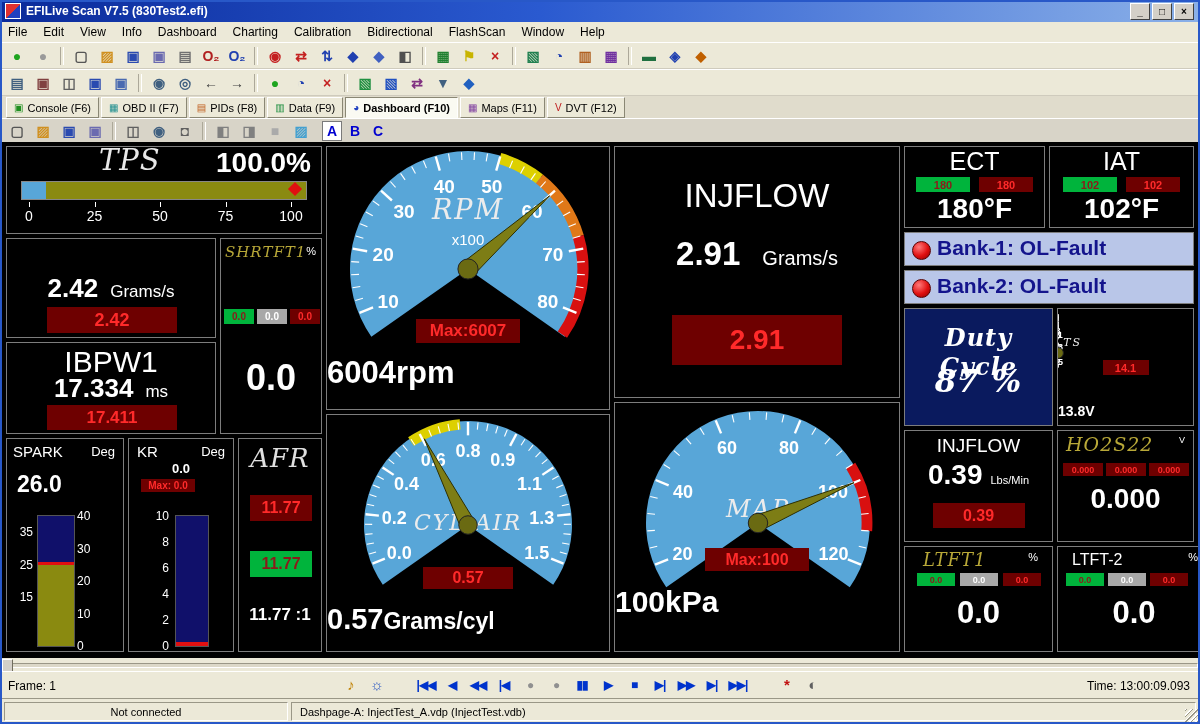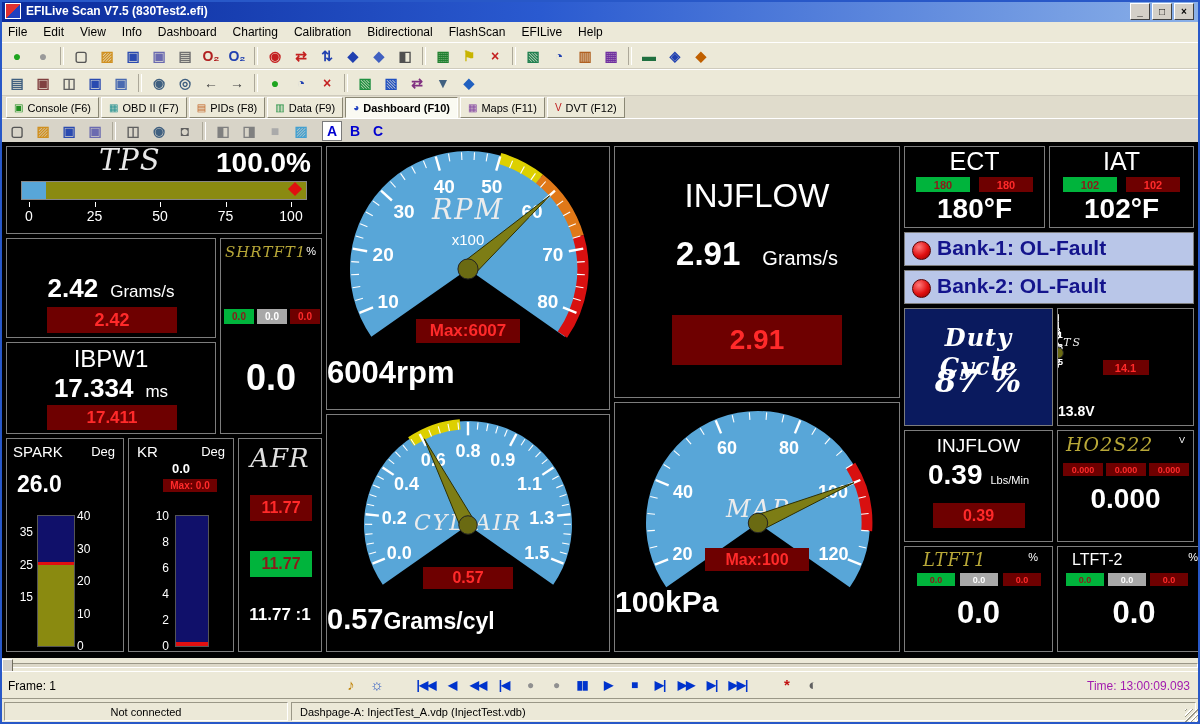--- a/index.html
+++ b/index.html
@@ -47,21 +47,21 @@
   .tps-tick{position:absolute;top:55px;width:1px;height:5px;background:#fff;}
   .tps-label{position:absolute;top:61px;width:30px;text-align:center;font-size:14px;color:#fff;}
   .led{position:absolute;left:7px;top:8px;width:17px;height:17px;border-radius:50%;background:radial-gradient(circle at 35% 30%,#ff7a7a,#e01010 55%,#8a0000);border:1px solid #5a0000;}
   .badge{height:15px;font-size:11px;display:flex;align-items:center;justify-content:center;font-weight:bold;}
   
   #trackbar{position:absolute;left:0;top:658px;width:1200px;height:13px;background:#ece9d8;}
   #groove{position:absolute;left:4px;top:5px;width:1192px;height:3px;border:1px solid;border-color:#9a9787 #fff #fff #9a9787;background:#dcd8c8;}
   #thumb{position:absolute;left:2px;top:1px;width:9px;height:11px;background:#d4d0c8;border:1px solid;border-color:#fff #706d5e #706d5e #fff;}
   #framebar{position:absolute;left:0;top:671px;width:1200px;height:27px;background:#ece9d8;border-top:1px solid #fff;}
   #frame-label{position:absolute;left:8px;top:7px;font-size:12px;color:#000;}
-  #time-label{position:absolute;right:10px;top:7px;font-size:12px;color:#a21caf;}
+  #time-label{position:absolute;right:10px;top:7px;font-size:12px;color:#000000;}
   #pb-center{position:absolute;left:340px;top:2px;display:flex;align-items:center;gap:6px;}
   .pb-btn{min-width:24px;height:21px;display:flex;align-items:center;justify-content:center;color:#0033cc;font-size:12px;font-weight:bold;letter-spacing:-1px;}
   .pb-icon{width:22px;height:21px;display:flex;align-items:center;justify-content:center;font-size:15px;font-weight:bold;}
   #statusbar{position:absolute;left:0;top:698px;width:1200px;height:26px;background:#ece9d8;border-top:1px solid #9a9787;display:flex;align-items:center;padding:0 4px;gap:3px;box-sizing:border-box;}
   .sb-cell{height:19px;border:1px solid;border-color:#9a9787 #fff #fff #9a9787;font-size:11px;color:#000;display:flex;align-items:center;justify-content:center;padding:0 8px;box-sizing:border-box;}
   #grip{position:absolute;right:2px;bottom:2px;width:13px;height:13px;background:repeating-linear-gradient(135deg,#fff 0 1px,#9a9787 1px 2px,transparent 2px 4px);}
 </style>
 </head>
 <body>
 
@@ -80,21 +80,21 @@
   <div id="menubar">
       <div class="menu-item">File</div>
       <div class="menu-item">Edit</div>
       <div class="menu-item">View</div>
       <div class="menu-item">Info</div>
       <div class="menu-item">Dashboard</div>
       <div class="menu-item">Charting</div>
       <div class="menu-item">Calibration</div>
       <div class="menu-item">Bidirectional</div>
       <div class="menu-item">FlashScan</div>
-      <div class="menu-item">EFILive</div>
+      <div class="menu-item">Window</div>
       <div class="menu-item">Help</div>
     </div>
 
   <div id="toolbar1" class="tbar">
       <div class="tb-btn" style="color: rgb(31, 165, 31);">●</div>
       <div class="tb-btn" style="color: rgb(154, 154, 154);">●</div>
       <div class="tb-sep"></div>
       <div class="tb-btn" style="color: rgb(85, 85, 85);">▢</div>
       <div class="tb-btn" style="color: rgb(208, 144, 32);">▨</div>
       <div class="tb-btn" style="color: rgb(42, 74, 176);">▣</div>
@@ -232,21 +232,21 @@
     <div class="panel" style="left:220px;top:96px;width:102px;height:196px">
       <div class="script olive-title" style="position:absolute;left:4px;top:4px;font-size:15px">SHRTFT1</div>
       <div style="position:absolute;right:5px;top:6px;font-size:11px">%</div>
       <div class="greenbox" style="left:3px;top:70px;width:30px;height:15px;font-size:10px">0.0</div>
       <div class="graybox" style="left:36px;top:70px;width:30px;height:15px;font-size:10px">0.0</div>
       <div class="redbox" style="left:69px;top:70px;width:30px;height:15px;font-size:10px">0.0</div>
       <div class="ctr" style="top:118px;font-size:36px;font-weight:bold">0.0</div>
     </div>
 
     <div class="panel" style="left:6px;top:200px;width:210px;height:92px">
-      <div class="ctr" style="top:2px;font-size:24px">IBPW1</div>
+      <div class="ctr" style="top:2px;font-size:30px">IBPW1</div>
       <div class="vrow" style="top:30px">
         <span style="font-size:26px">17.334</span>
         <span class="unit" style="font-size:17px">ms</span>
       </div>
       <div class="redbox" style="left:40px;top:62px;width:130px;height:25px;font-size:17px">17.411</div>
     </div>
 
     <div class="panel" id="spark-panel" style="left:6px;top:296px;width:118px;height:214px">
       <div style="position:absolute;left:6px;top:4px;font-size:15px">SPARK</div>
       <div style="position:absolute;right:8px;top:5px;font-size:13px">Deg</div>
@@ -263,21 +263,21 @@
         <div class="vlabel" style="top: 102.5px; left: 70px; text-align: left;">30</div>
         <div class="vlabel" style="top: 135px; left: 70px; text-align: left;">20</div>
         <div class="vlabel" style="top: 167.5px; left: 70px; text-align: left;">10</div>
         <div class="vlabel" style="top: 200px; left: 70px; text-align: left;">0</div>
       </div>
 
     <div class="panel" id="kr-panel" style="left:128px;top:296px;width:106px;height:214px">
       <div style="position:absolute;left:8px;top:4px;font-size:15px">KR</div>
       <div style="position:absolute;right:8px;top:5px;font-size:13px">Deg</div>
       <div class="ctr" style="top:22px;font-size:13px;font-weight:bold">0.0</div>
-      <div class="redbox" style="left:34px;top:40px;width:54px;height:13px;font-size:10px">Max: 0.0</div>
+      <div class="redbox" style="left:12px;top:40px;width:54px;height:13px;font-size:10px">Max: 0.0</div>
       <div class="vbar" style="left:46px;top:76px;width:32px;height:130px">
         <div style="position:absolute;left:0;bottom:0;width:100%;height:4px;background:#e01010"></div>
       </div>
     <div class="vlabel" style="top: 70px; left: 16px; text-align: right;">10</div>
         <div class="vlabel" style="top: 96px; left: 16px; text-align: right;">8</div>
         <div class="vlabel" style="top: 122px; left: 16px; text-align: right;">6</div>
         <div class="vlabel" style="top: 148px; left: 16px; text-align: right;">4</div>
         <div class="vlabel" style="top: 174px; left: 16px; text-align: right;">2</div>
         <div class="vlabel" style="top: 200px; left: 16px; text-align: right;">0</div>
       </div>

